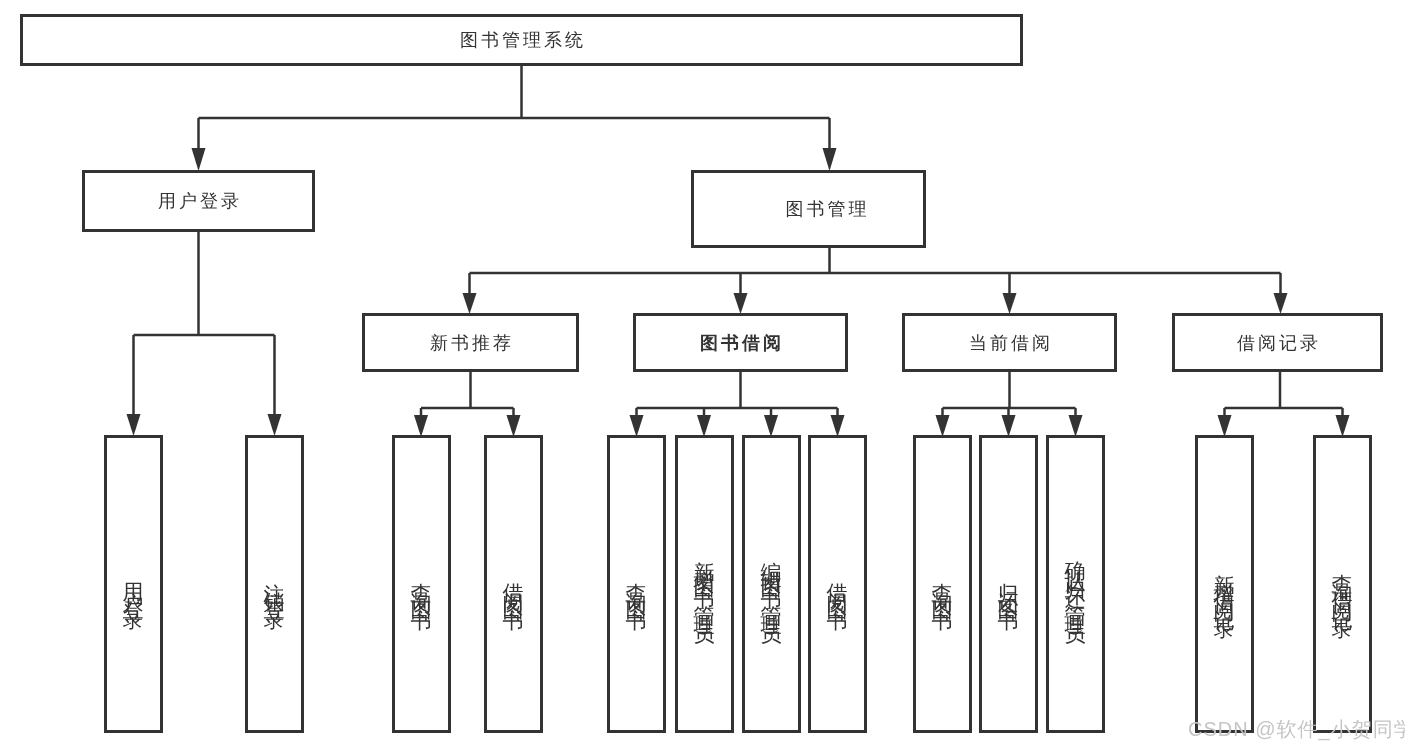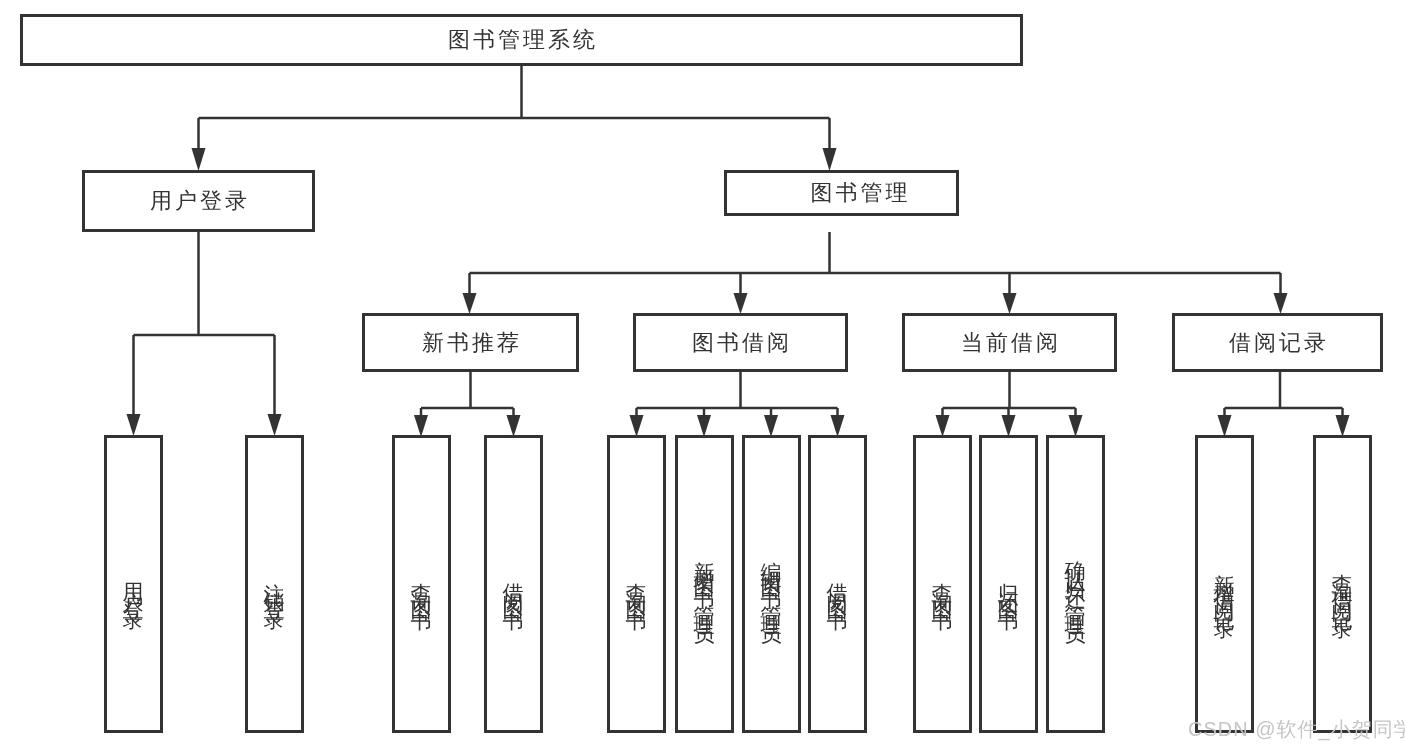--- a/index.html
+++ b/index.html
@@ -19,21 +19,21 @@
   .node {
     position: absolute;
     box-sizing: border-box;
     border: 3px solid #333333;
     background: #ffffff;
     display: flex;
     align-items: center;
     justify-content: center;
     color: #333333;
   }
-  .h-node { font-size: 22px; letter-spacing: 3px; text-indent: 3px; white-space: nowrap; }
+  .h-node { font-size: 18px; letter-spacing: 3px; text-indent: 3px; white-space: nowrap; }
   .v-node .v-label {
     writing-mode: vertical-rl;
     text-orientation: mixed;
     font-size: 21px;
     line-height: 1;
     letter-spacing: 9px;
     white-space: nowrap;
   }
   .watermark {
     position: absolute;
@@ -41,24 +41,24 @@
     top: 716px;
     font-size: 20px;
     color: #c5c5c5;
     letter-spacing: 1px;
     white-space: nowrap;
     z-index: 5;
   }
   
   .n-root  { left: 20px;  top: 14px;  width: 1003px; height: 52px; }
   .n-login { left: 82px;  top: 170px; width: 233px;  height: 62px; }
-  .n-mgmt  { left: 724px; top: 170px; width: 235px;  height: 46px; padding-left: 35px; }
+  .n-mgmt  { left: 691px; top: 170px; width: 235px;  height: 78px; padding-left: 35px; }
   .n-l3    { top: 313px; height: 59px; }
   .n-rec   { left: 362px;  width: 217px; }
-  .n-bor   { left: 633px;  width: 215px; }
+  .n-bor   { left: 633px;  width: 215px; font-weight: bold; }
   .n-cur   { left: 902px;  width: 215px; text-align: right; }
   .n-his   { left: 1172px; width: 211px; }
   .leaf    { top: 435px; height: 298px; width: 59px; }
   .lf1  { left: 104px; }  .lf2  { left: 245px; }
   .lf3  { left: 392px; }  .lf4  { left: 484px; }
   .lf5  { left: 607px; }  .lf6  { left: 675px; }
   .lf7  { left: 742px; }  .lf8  { left: 808px; }
   .lf9  { left: 913px; }  .lf10 { left: 979px; }
   .lf11 { left: 1046px; } .lf12 { left: 1195px; }
   .lf13 { left: 1313px; }

